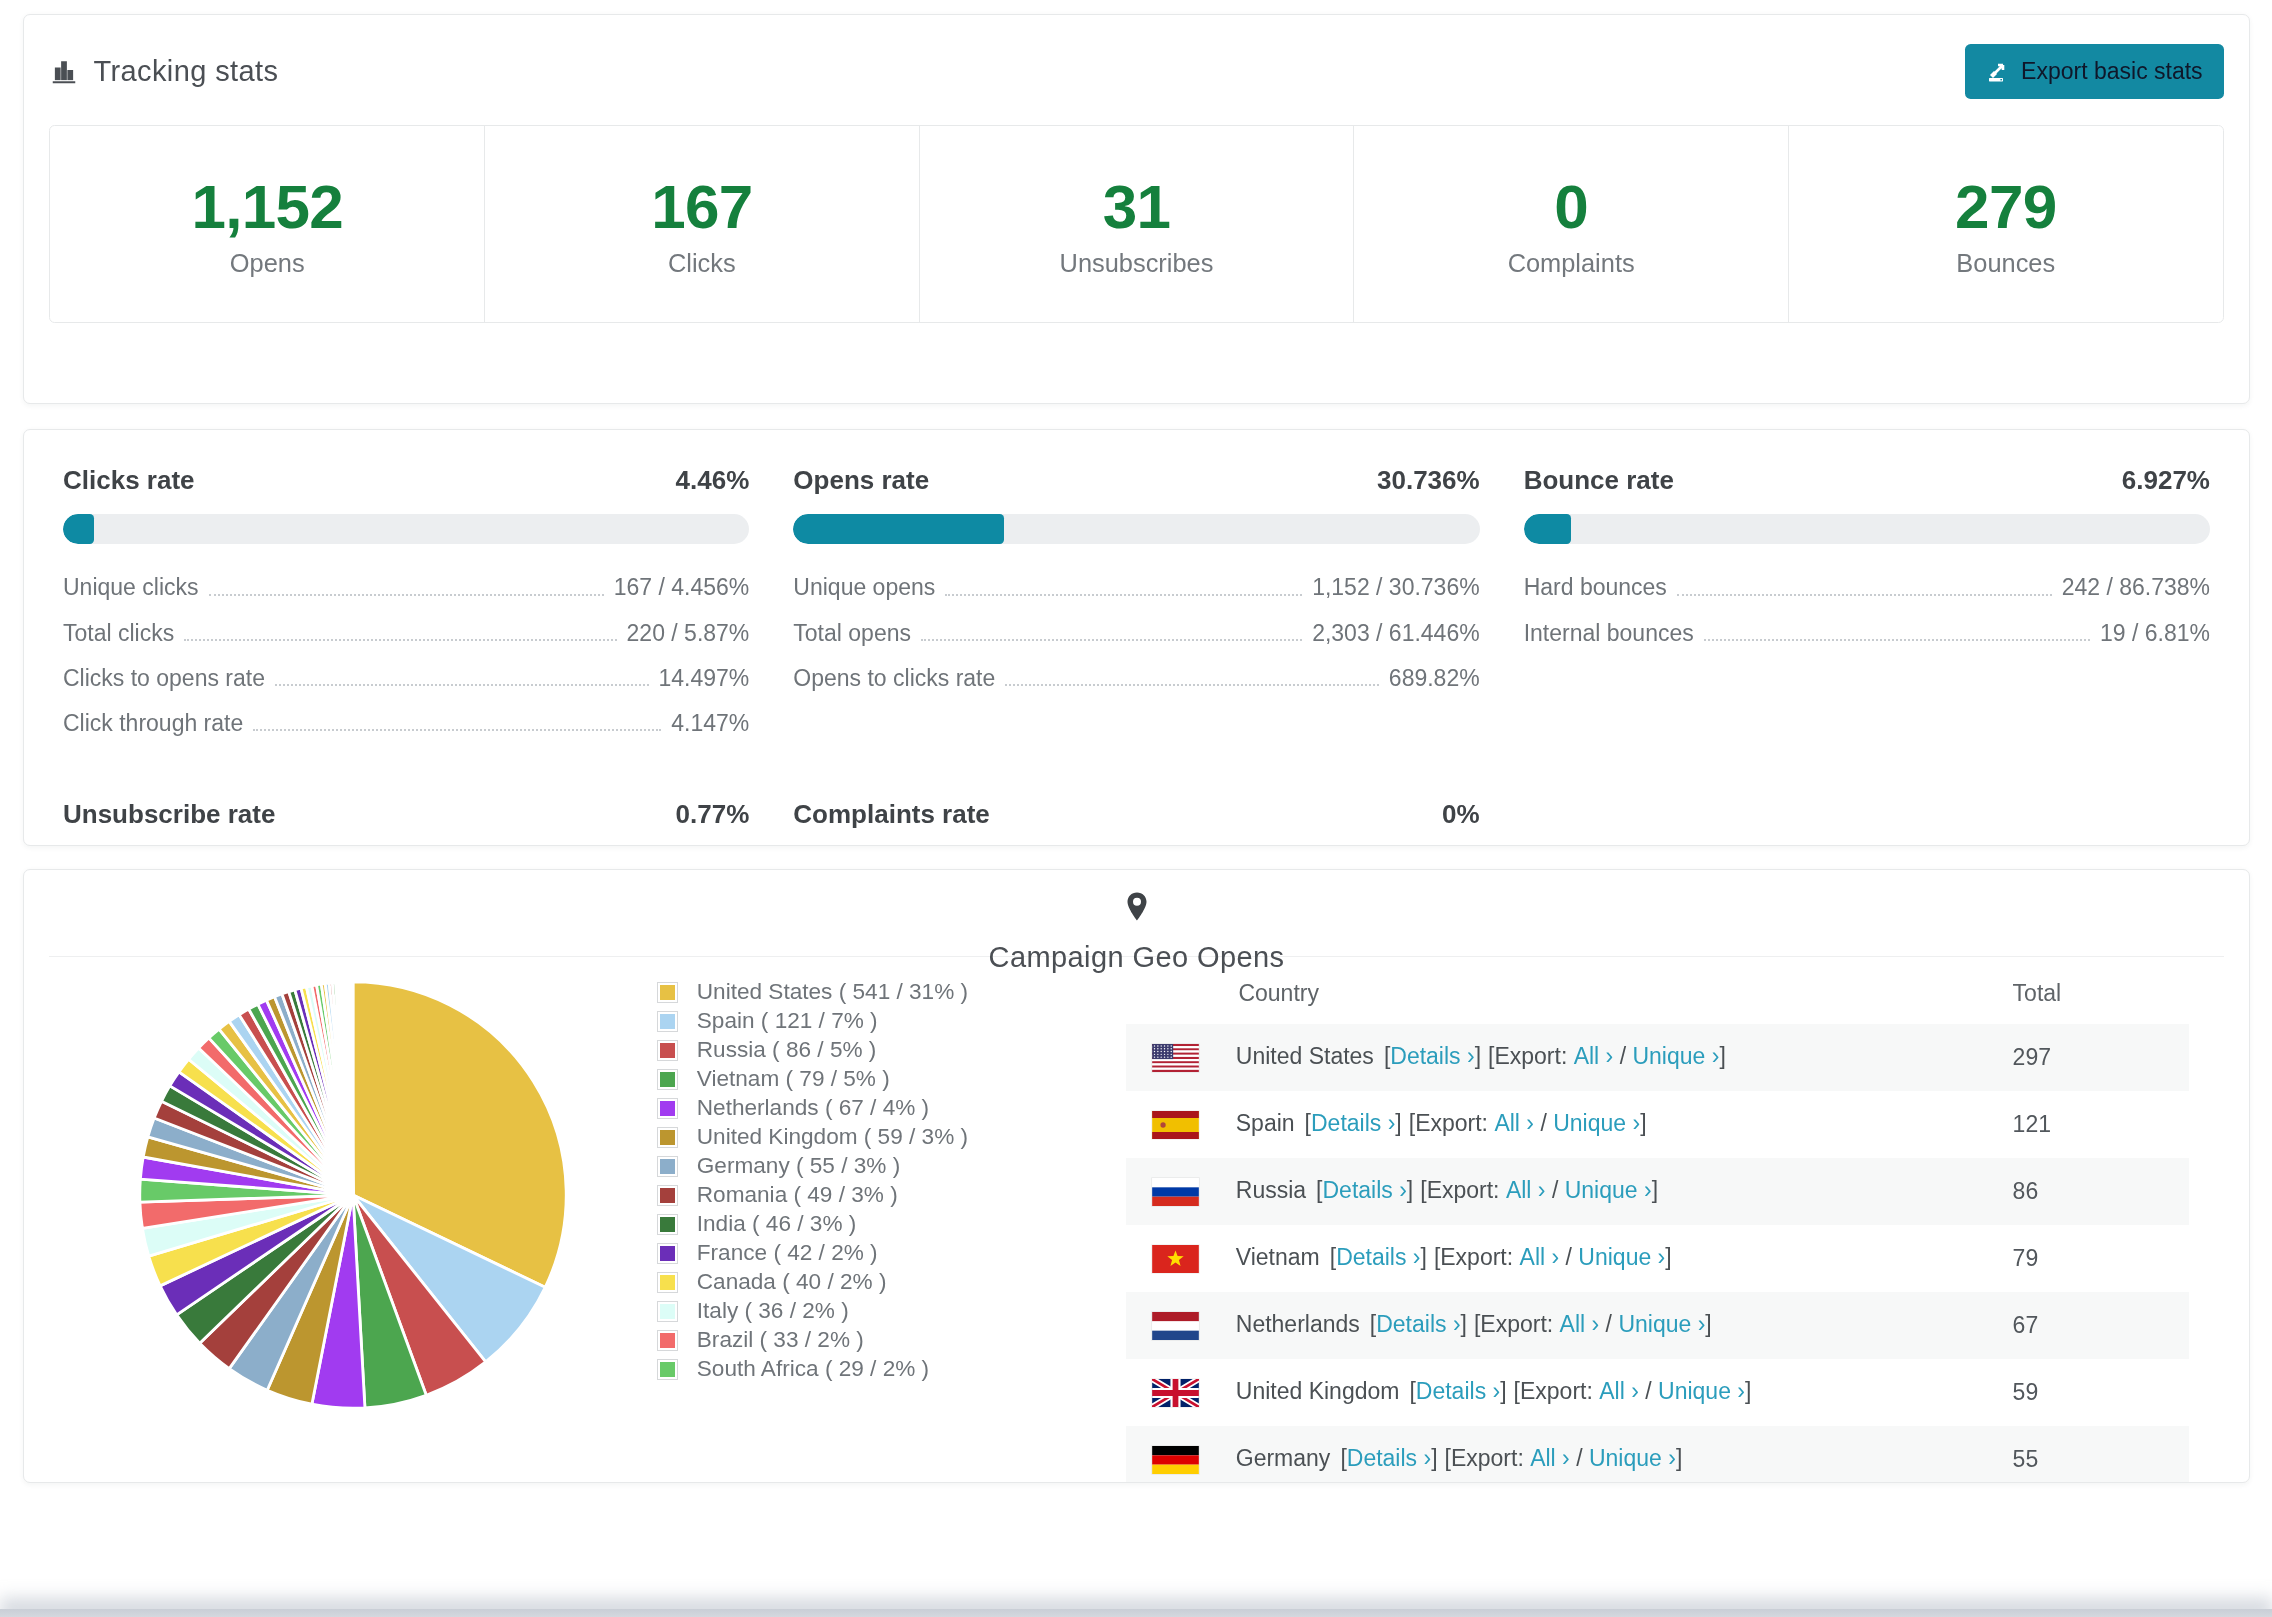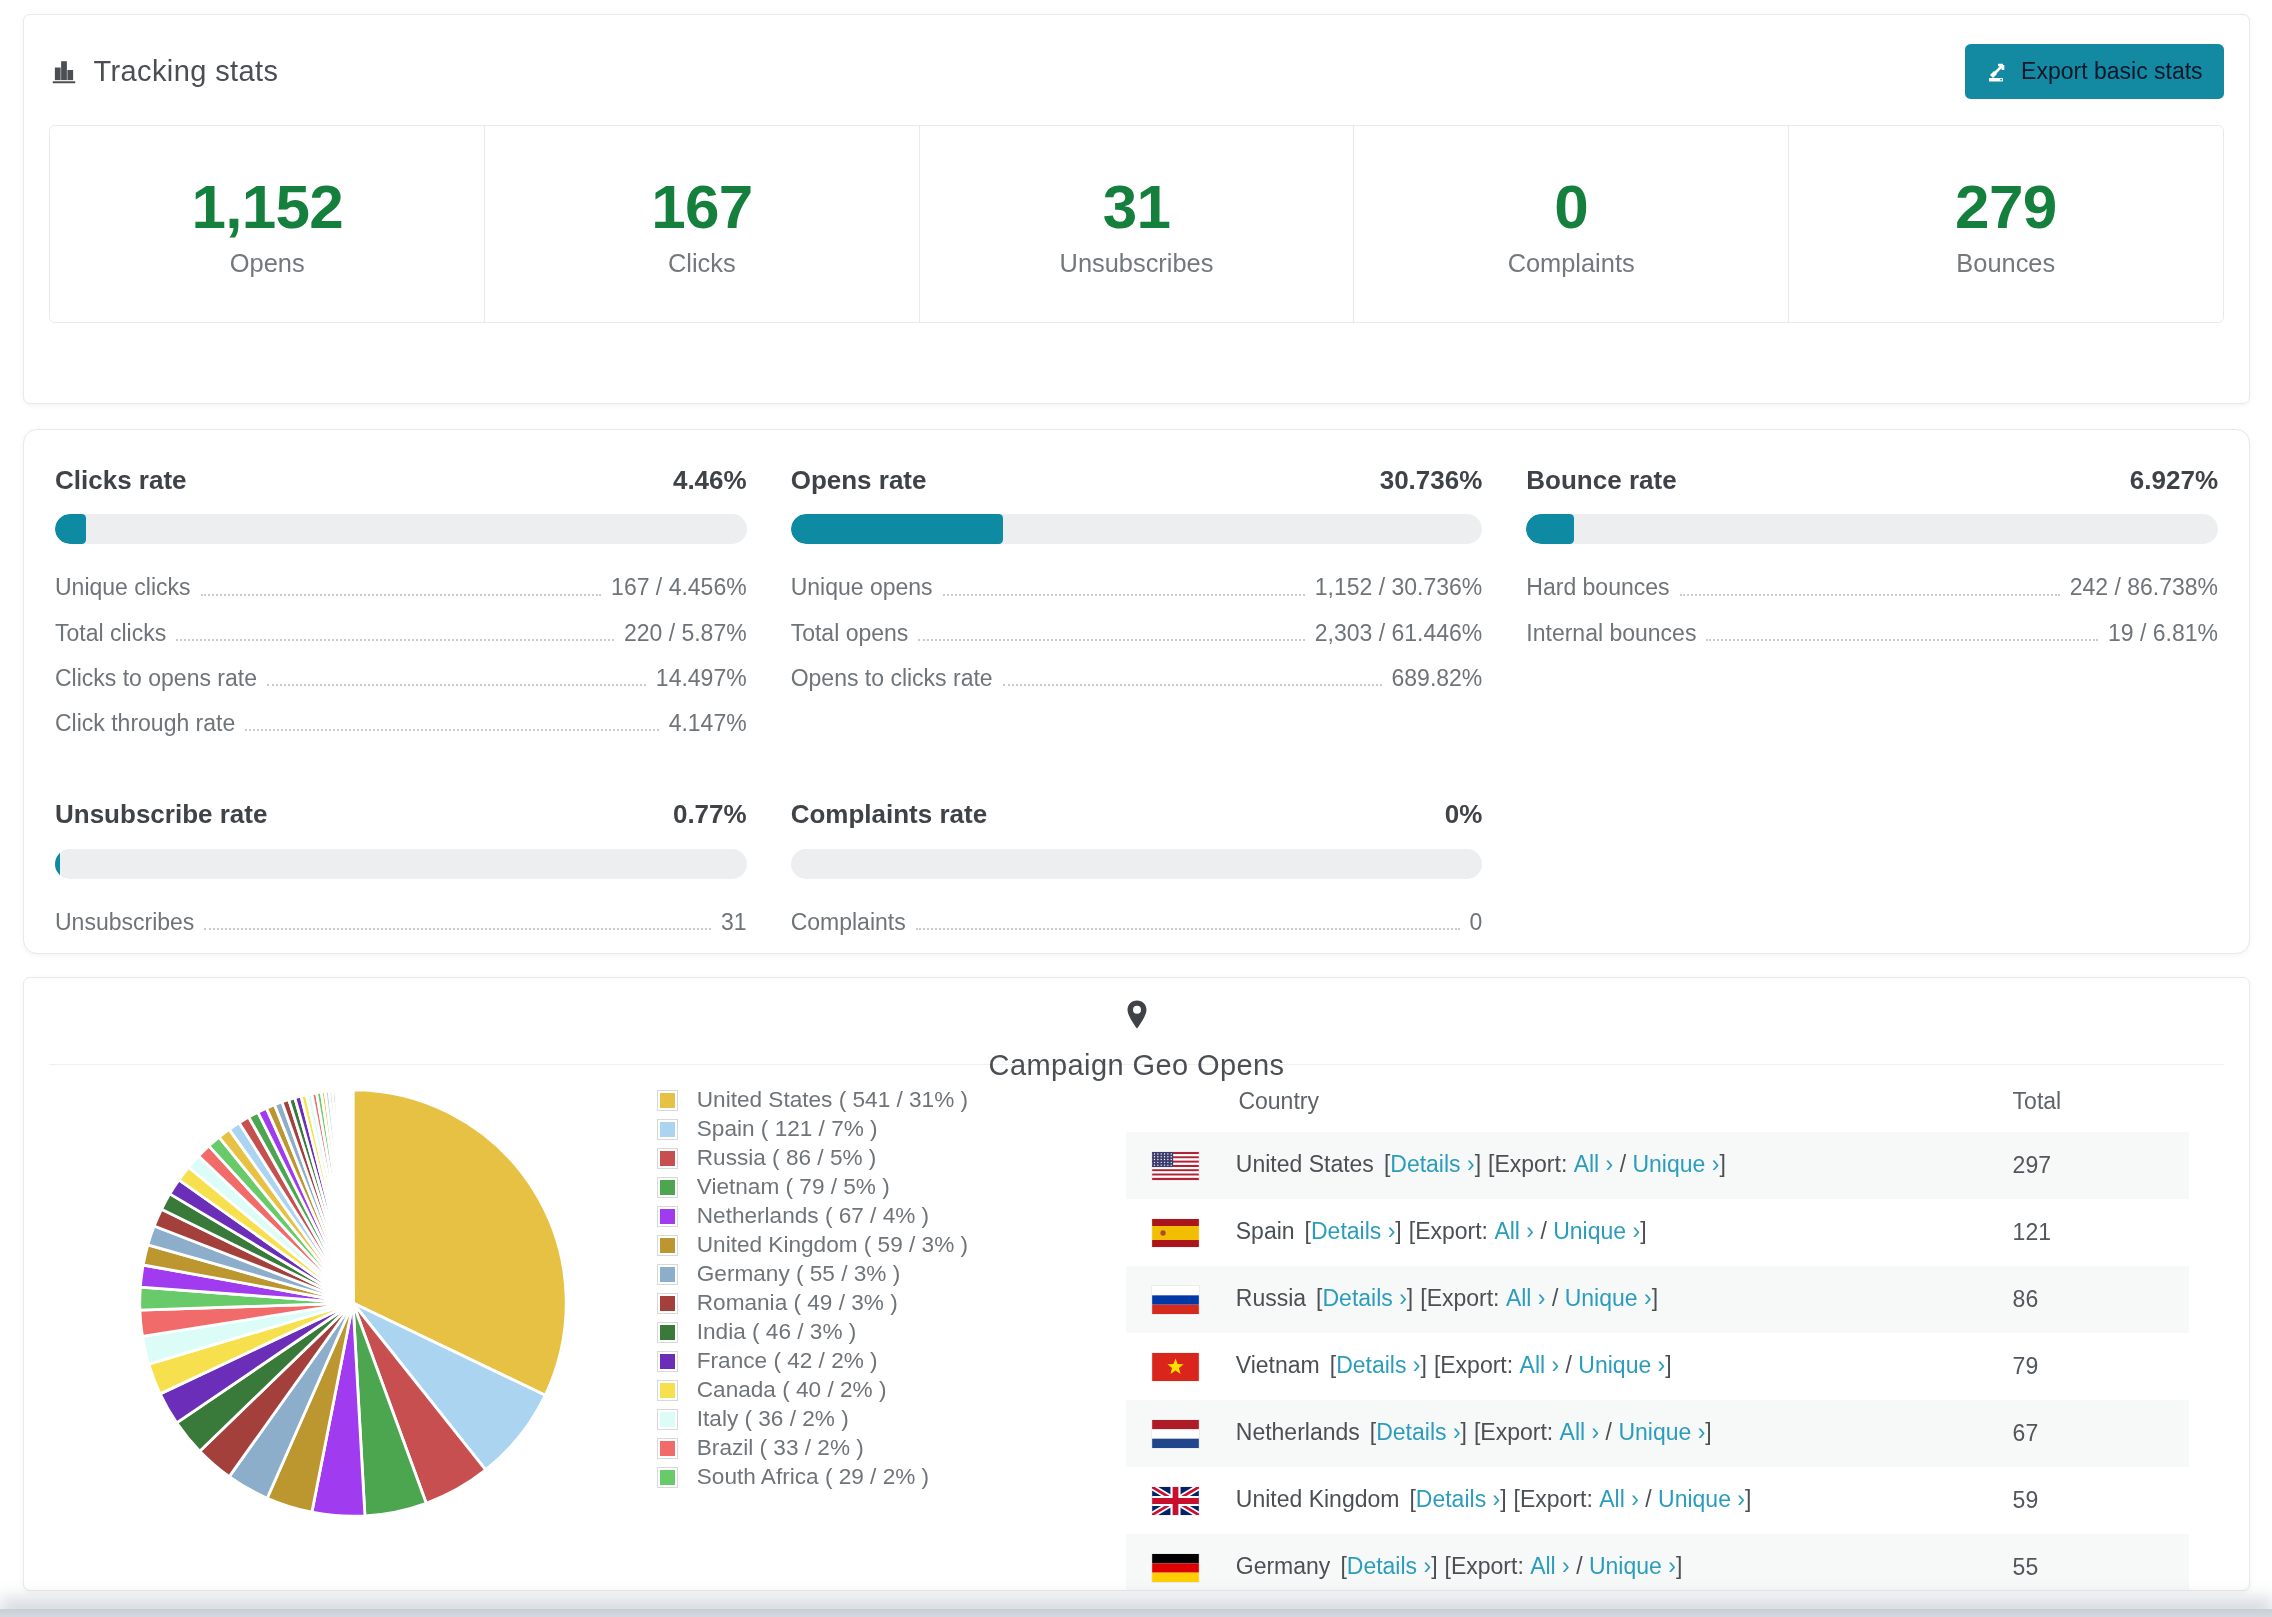--- a/index.html
+++ b/index.html
@@ -3,21 +3,21 @@
 <meta charset="utf-8">
 <style>
   * { margin:0; padding:0; box-sizing:border-box; }
   html,body { width:2273px; height:1618px; overflow:hidden; background:#ffffff;
     font-family:"Liberation Sans", sans-serif; color:#6F7479; }
   .page { position:relative; width:2273px; height:1618px; }
 
   .card { background:#fff; border:0.7px solid #E7E9EA; border-radius:7px;
     margin:0 23px; box-shadow:0 1.4px 5.6px rgba(40,50,60,.05); }
   .card1 { margin-top:14px; height:390px; padding:24px 25.4px; overflow:hidden; }
-  .card2 { margin-top:25px; height:525px; padding:35px 31px; overflow:hidden;border-radius:14px; }
+  .card2 { margin-top:25px; height:417px; padding:35px 39px; overflow:hidden; }
   .card3 { margin-top:23px; height:614px; padding:21px 25.4px; overflow:hidden; }
 
   
   .c1-head { display:flex; align-items:center; justify-content:space-between; height:65px; }
   .head-left { display:flex; align-items:center; gap:14px; }
   .head-title { font-size:29px; color:#4B4F54; letter-spacing:0.4px; }
   .btn-export { display:flex; align-items:center; gap:11.3px; background:#1389A2; color:#0f172a;
     border:none; border-radius:5.6px; font-size:23px; padding:14px 21px; cursor:pointer;
     font-family:inherit; }
   .btn-export svg { display:block; }

